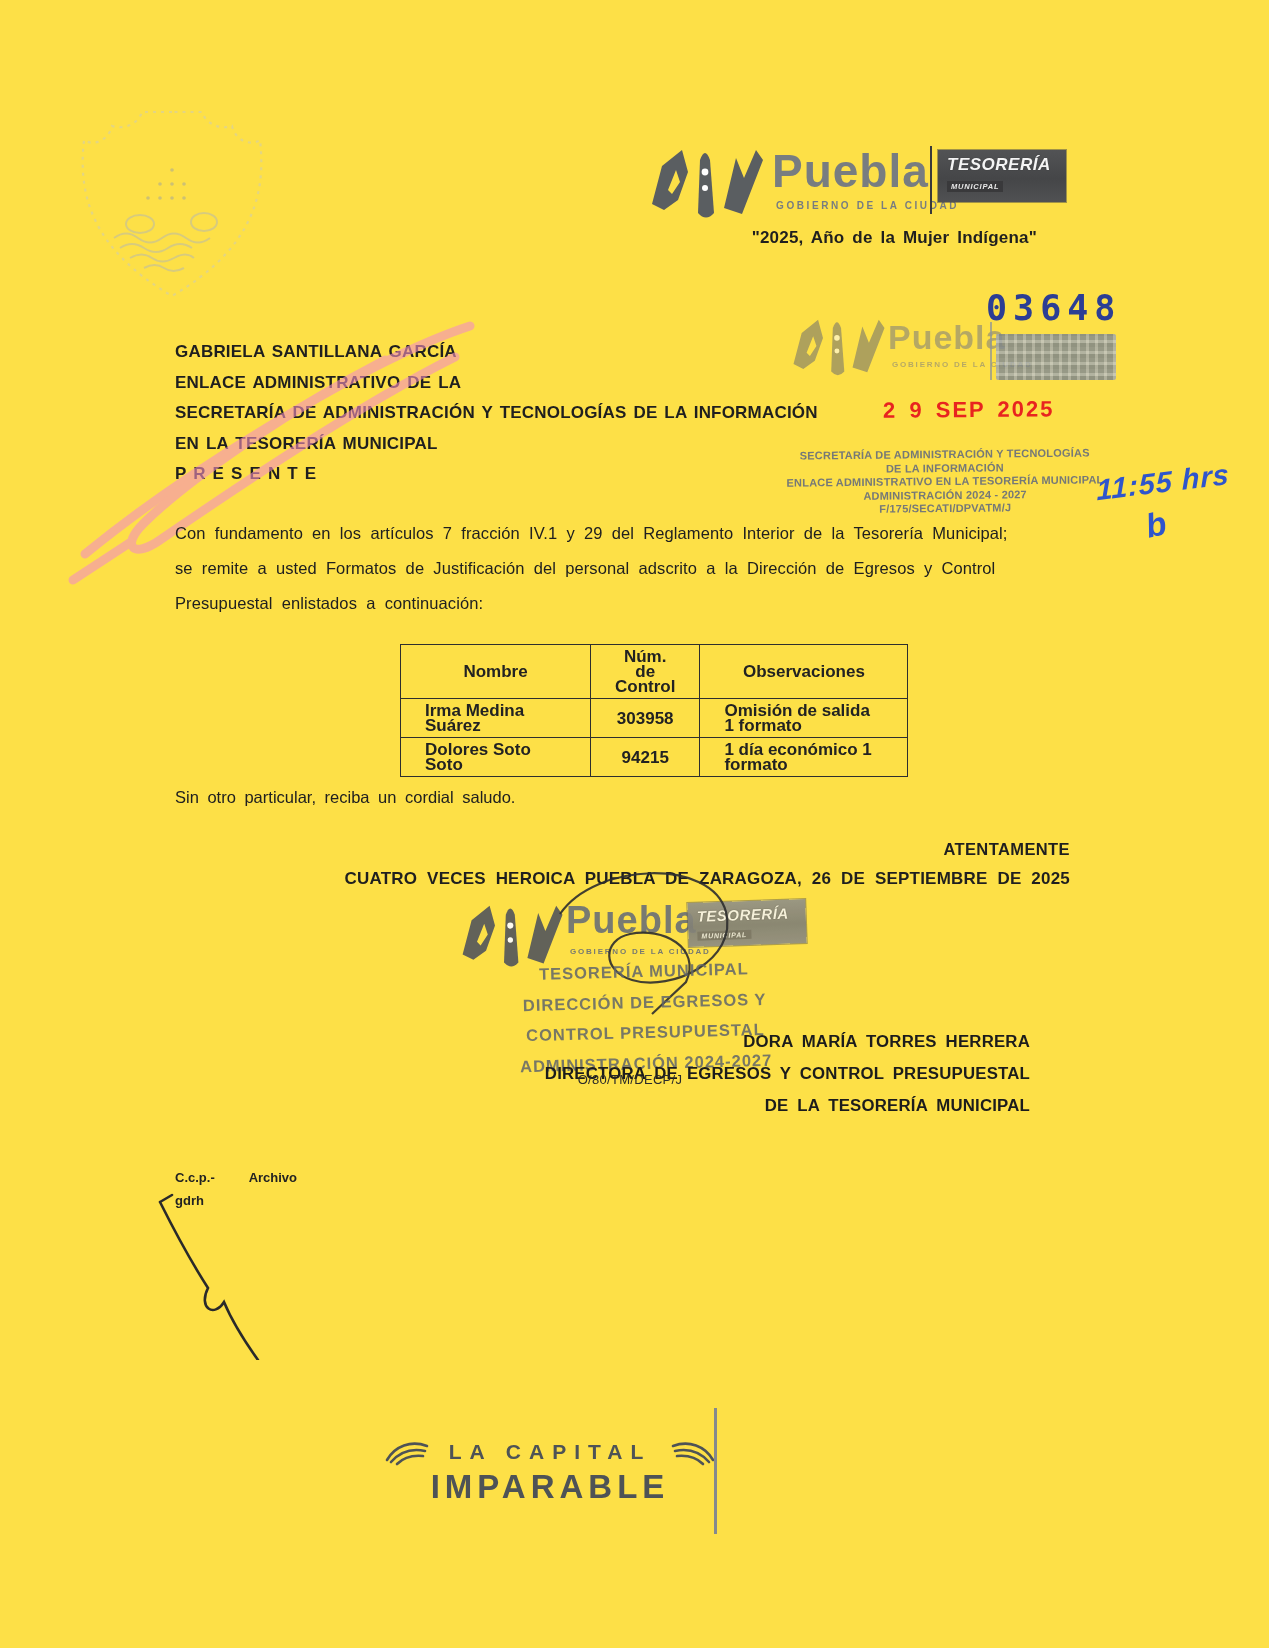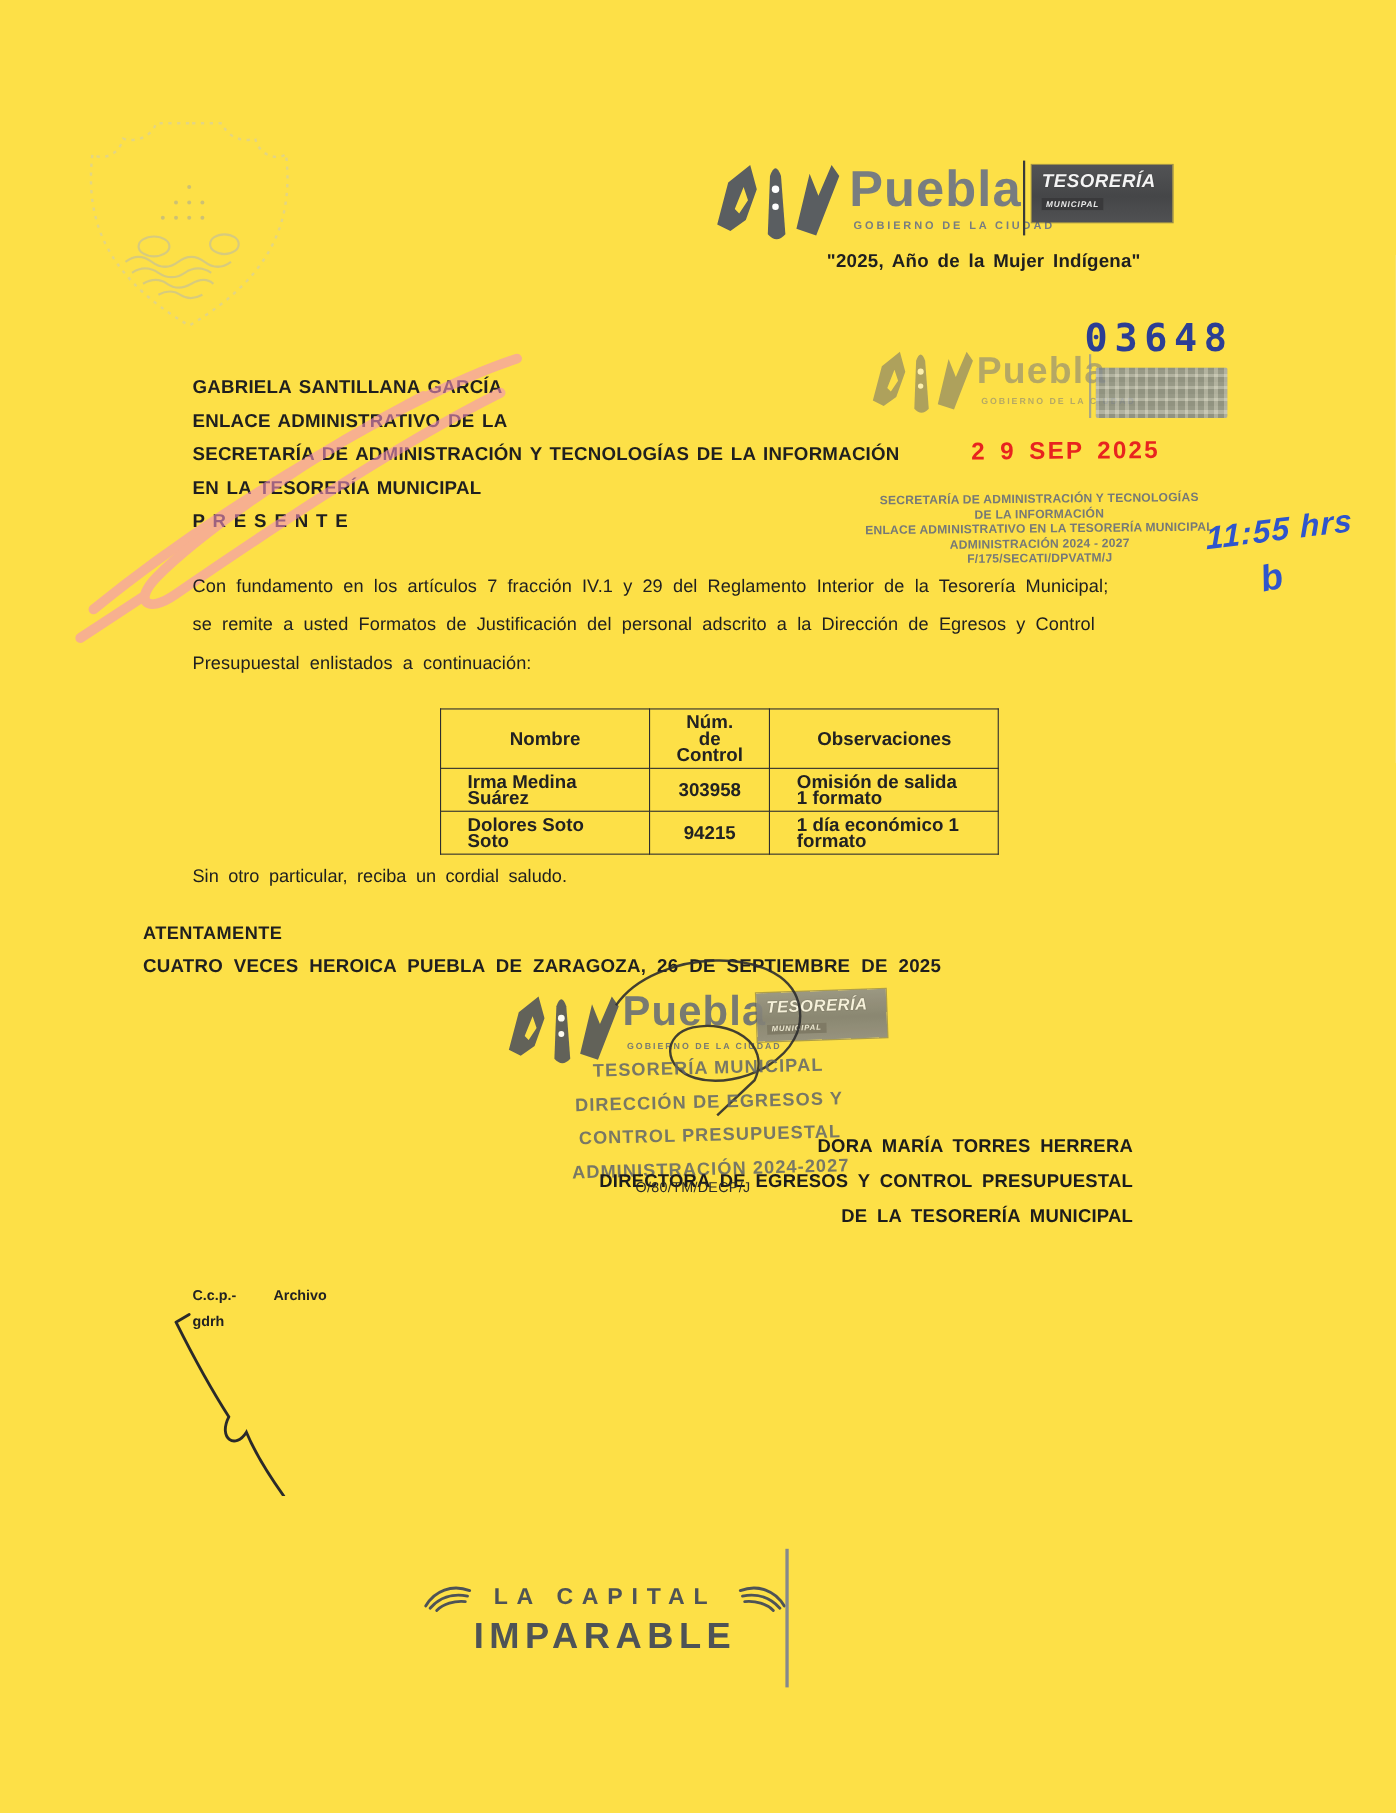--- a/index.html
+++ b/index.html
@@ -104,21 +104,21 @@
   .just-table th{ text-align:center; font-weight:bold; height:45px; }
   .col-nombre{ width:190px; }
   .col-control{ width:88px; }
   .col-obs{ width:208px; }
   .just-table td{ height:33px; }
   .td-control{ text-align:center; }
 
   
   .closing{ position:absolute; left:175px; top:788px; font-size:16.5px; word-spacing:4px; color:#202020; }
 
-  .center-block{ position:absolute; left:130px; top:840px; width:940px; text-align:left; }
+  .center-block{ position:absolute; left:130px; top:840px; width:940px; text-align:right; }
   .atentamente{ font-size:16.5px; font-weight:bold; letter-spacing:.4px; }
   .city-date{ margin-top:10px; font-size:17px; font-weight:bold; word-spacing:5px; letter-spacing:.2px; }
 
   
   .sig-logo{ position:absolute; left:450px; top:893px; width:380px; height:90px; opacity:.92; }
   .sig-logo .logo-icon{ transform:scale(.9); transform-origin:0 0; }
   .sig-logo .wordmark{ left:116px; top:6px; font-size:38px; color:#6d7275; }
   .sig-logo .logo-tagline{ left:120px; top:54px; font-size:8px; letter-spacing:1.8px; color:#6d7275; }
   .sig-logo .badge{ left:238px; top:8px; width:118px; height:44px; transform:rotate(-2deg);
       background:linear-gradient(180deg,#8a8b8d,#77787a 55%,#858688); opacity:.92; }

